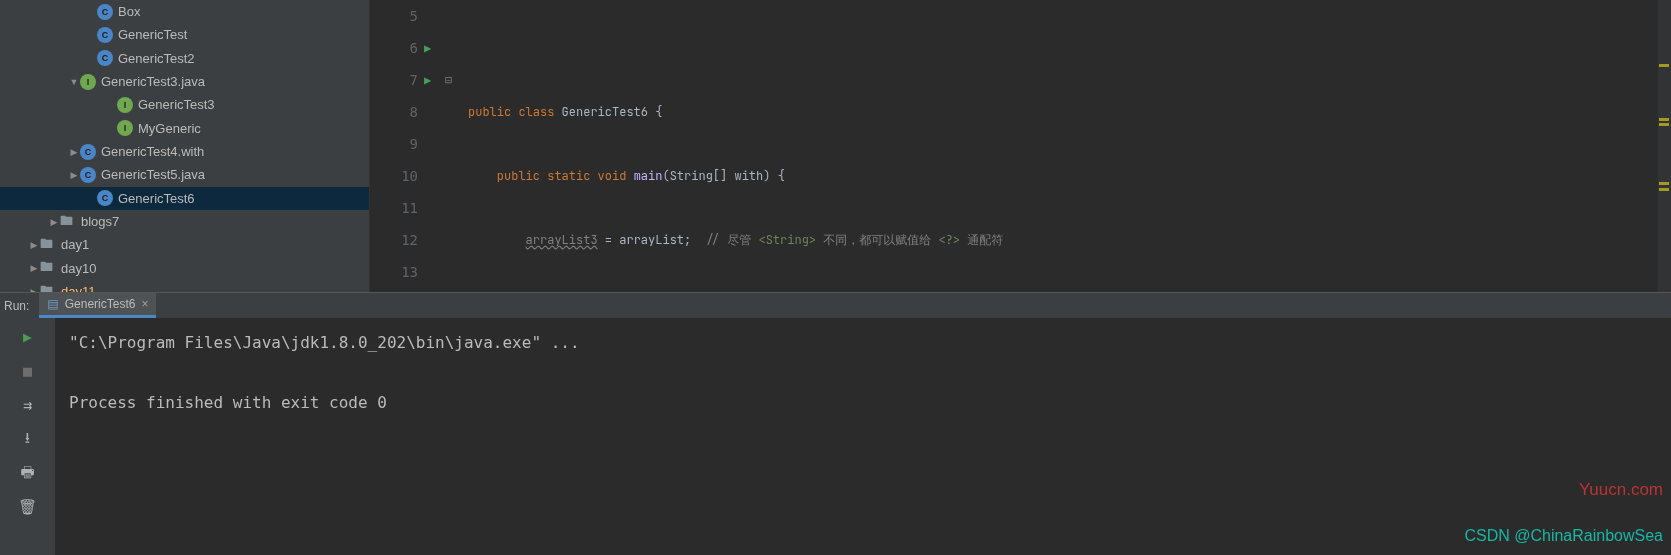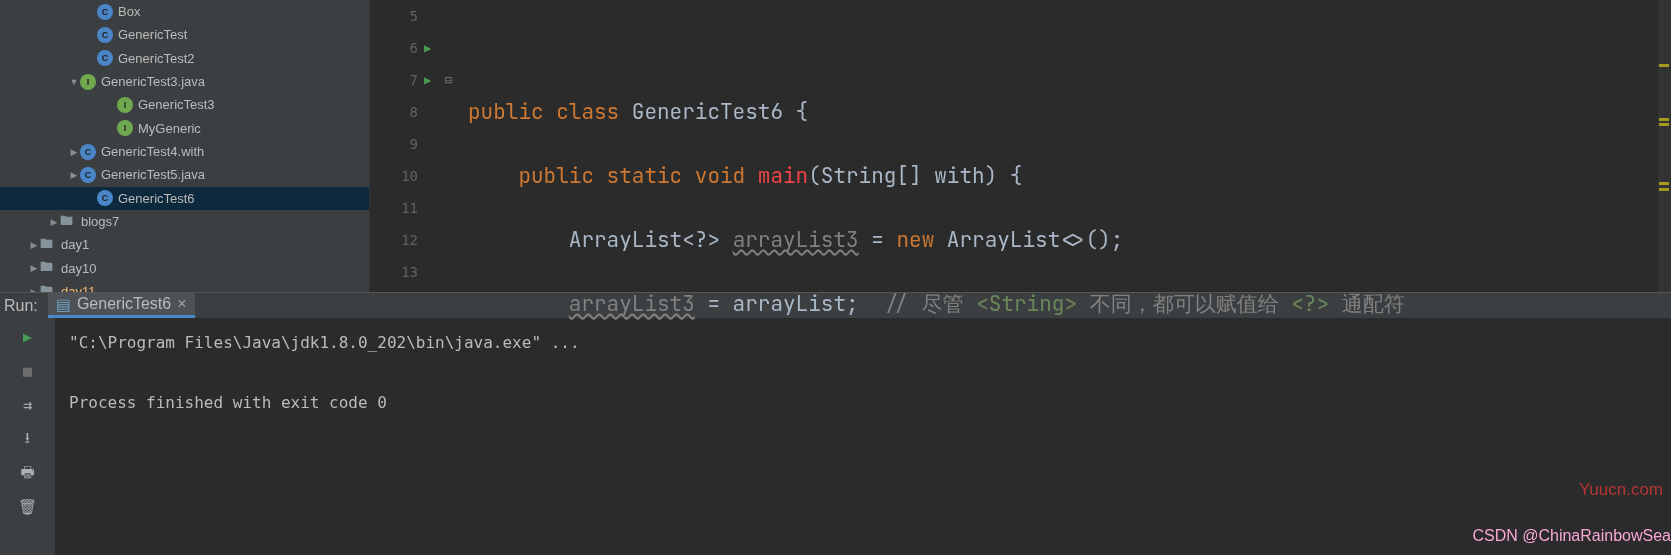--- a/index.html
+++ b/index.html
@@ -48,39 +48,39 @@
     padding-right:22px; 
     line-height:32px;
     user-select:none;
     font-family:"Consolas",monospace;
   }
   .gutter div { height:32px; }
   .run-marks { position:absolute; left:54px; top:0; }
   .run-mark { position:absolute; color:#499c54; font-size:12px; }
   .fold-col { position:absolute; left:75px; top:0; width:10px; }
   .fold-mark { position:absolute; color:#6e6e6e; font-size:12px; }
-  .code-body { flex:1; padding-left:28px; line-height:32px; font-size:21px; white-space:pre; font-family:"JetBrains Mono","Consolas",monospace;}
+  .code-body { flex:1; padding-left:28px; line-height:32px; font-size:12px; white-space:pre; font-family:"JetBrains Mono","Consolas",monospace;}
   .code-line { height:32px; }
   .kw { color:#cc7832; }
-  .mname { color:#ef4444; }
+  .mname { color:#c4b5fd; }
   .comment { color:#808080; }
   .unused { color:#808080; text-decoration: underline wavy #808080; text-decoration-skip-ink:none;}
   .editor-strip {
     position:absolute; right:0; top:0; width:14px; height:100%;
     background:#313335; border-left:1px solid #2b2b2b;
   }
   .strip-mark { position:absolute; right:2px; width:10px; height:3px; }
   .strip-warn { background:#a49a1f; }
   .run-toolwindow {
     height:263px; background:#2b2b2b; border-top:1px solid #555555;
     display:flex; flex-direction:column;
   }
   .run-tabs {
     height:25px; background:#3c3f41; display:flex; align-items:center;
-    font-family:-apple-system,"Segoe UI",sans-serif; font-size:16px; color:#bbbbbb;
+    font-family:-apple-system,"Segoe UI",sans-serif; font-size:12px; color:#bbbbbb;
     padding-left:4px;
   }
   .run-tab-label { margin-right:10px; }
   .run-tab {
     display:flex; align-items:center; height:25px; padding:0 8px;
     background:#4e5254; border-bottom:3px solid #4a88c7; gap:6px;
   }
   .close-x { color:#a0a0a0; cursor:pointer; }
   .run-body { flex:1; display:flex; }
   .run-gutter {
@@ -95,21 +95,21 @@
   .gutter-icon.stop { color:#6e6e6e; }
   .console {
     flex:1; padding:10px 14px; font-size:16px; line-height:30px;
     color:#bbbbbb; white-space:pre; font-family:"Consolas",monospace;
   }
   .watermark-r {
     position:absolute; right:8px; bottom:55px; color:#e53935; font-size:17px;
     font-family:-apple-system,"Segoe UI",sans-serif; opacity:0.75;
   }
   .watermark-g {
-    position:absolute; right:0; bottom:10px; color:#f9a8d4; font-size:16px;
+    position:absolute; right:8px; bottom:10px; color:#14b8a6; font-size:16px;
     font-family:-apple-system,"Segoe UI",sans-serif;
   }
   .green-kw { color:#6a8759; }
 </style>
 </head>
 <body>
 
 <div class="top-pane">
 
   <div class="tree-panel" id="tree">
@@ -196,21 +196,20 @@
       <div class="run-mark" style="top:41px">▶</div>
       <div class="run-mark" style="top:73px">▶</div>
     </div>
     <div class="fold-col">
       <div class="fold-mark" style="top:73px">⊟</div>
     </div>
     <div class="code-body">
 <div class="code-line"></div>
 <div class="code-line"><span class="kw">public class </span><span>GenericTest6 {</span></div>
 <div class="code-line">    <span class="kw">public static void </span><span class="mname">main</span><span>(String[] with) {</span></div>
-<div class="code-line">        <span>ArrayList&lt;?&gt; </span><span class="unused">arrayList3</span><span> = </span><span class="kw">new </span><span>ArrayList&lt;&gt;();</span></div>
 <div class="code-line">        <span class="unused">arrayList3</span><span> = arrayList;  </span><span class="comment">// 尽管 </span><span class="green-kw">&lt;String&gt;</span><span class="comment"> 不同，都可以赋值给 </span><span class="green-kw">&lt;?&gt;</span><span class="comment"> 通配符</span></div>
 <div class="code-line"></div>
     </div>
     <div class="editor-strip">
       <div class="strip-mark strip-warn" style="top:64px"></div>
       <div class="strip-mark strip-warn" style="top:118px"></div>
       <div class="strip-mark strip-warn" style="top:123px"></div>
       <div class="strip-mark strip-warn" style="top:182px"></div>
       <div class="strip-mark strip-warn" style="top:188px"></div>
     </div>

